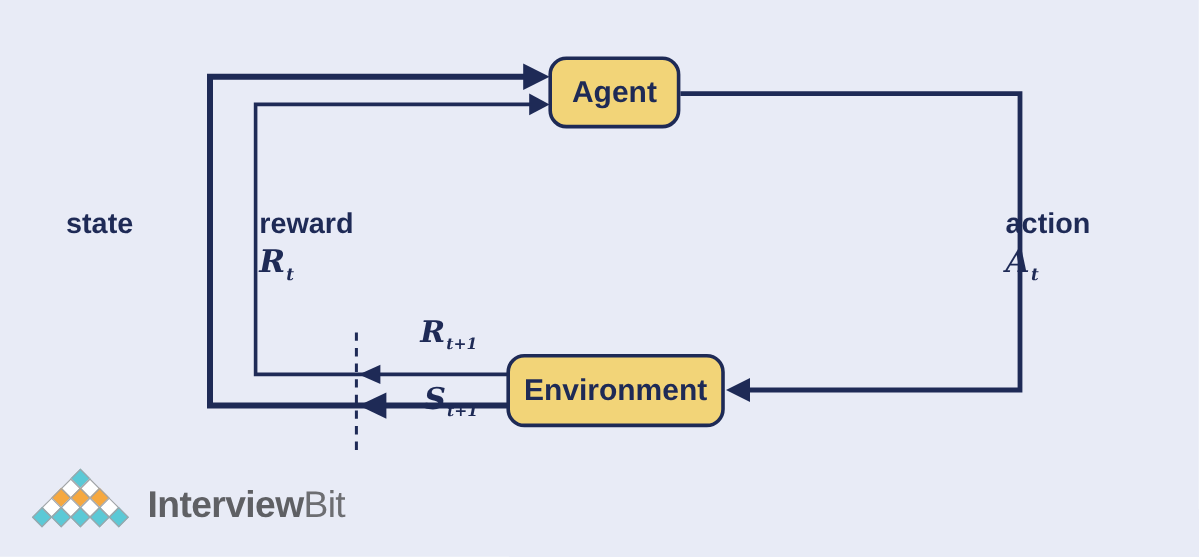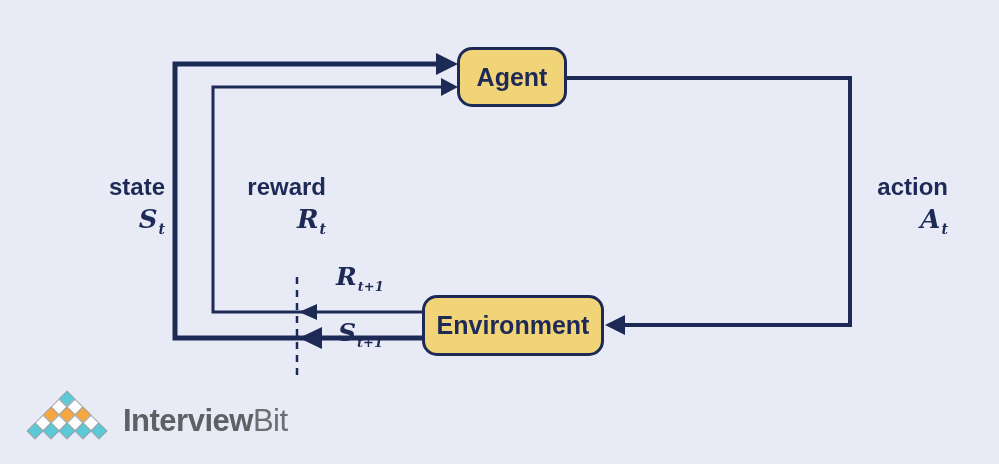--- a/index.html
+++ b/index.html
@@ -22,32 +22,32 @@
     background:var(--node-fill);
     border:3px solid var(--navy);
     border-radius:15px;
     display:flex;align-items:center;justify-content:center;
     color:var(--navy);
     font-weight:bold;font-size:25px;
   }
   .node-agent{left:457px;top:47px;width:110px;height:60px;}
   .node-environment{left:422px;top:295px;width:182px;height:61px;text-align:right;}
   .side-label{
-    position:absolute;z-index:2;width:110px;text-align:right;
+    position:absolute;z-index:2;width:110px;text-align:left;
     color:var(--navy);
   }
   .side-label .word{font-weight:bold;font-size:24px;line-height:28px;}
   .mathline{margin-top:3px;line-height:30px;}
   .msym{font-family:"DejaVu Serif",serif;font-style:italic;font-weight:bold;font-size:26px;color:var(--navy);}
   .msub{font-family:"DejaVu Serif",serif;font-style:italic;font-weight:bold;font-size:14px;color:var(--navy);vertical-align:-6px;margin-left:1px;}
   .label-state{left:55px;top:173px;}
   .label-reward{left:216px;top:173px;}
   .label-action{left:838px;top:173px;}
   .flow-label{
-    position:absolute;z-index:2;width:76px;color:var(--navy);
+    position:absolute;z-index:2;width:76px;text-align:center;color:var(--navy);
   }
   .flow-label .msym{font-size:25px;}
   .flow-label .msub{font-size:13px;}
   .label-reward-next{left:336px;top:262px;}
   .label-state-next{left:338px;top:318px;}
   .logo{
     position:absolute;left:27px;top:383px;z-index:2;
     display:flex;align-items:center;
   }
   .logo-pyramid{position:relative;width:92px;height:62px;}
@@ -90,23 +90,20 @@
   <div class="node node-agent">
     <span>Agent</span>
   </div>
 
   <div class="node node-environment">
     <span>Environment</span>
   </div>
 
   <div class="side-label label-state">
     <div class="word">state</div>
-    <div class="mathline">
-      <span class="msym">S</span><span class="msub">t</span>
-    </div>
   </div>
 
   <div class="side-label label-action">
     <div class="word">action</div>
     <div class="mathline">
       <span class="msym">A</span><span class="msub">t</span>
     </div>
   </div>
 
   <div class="side-label label-reward">

